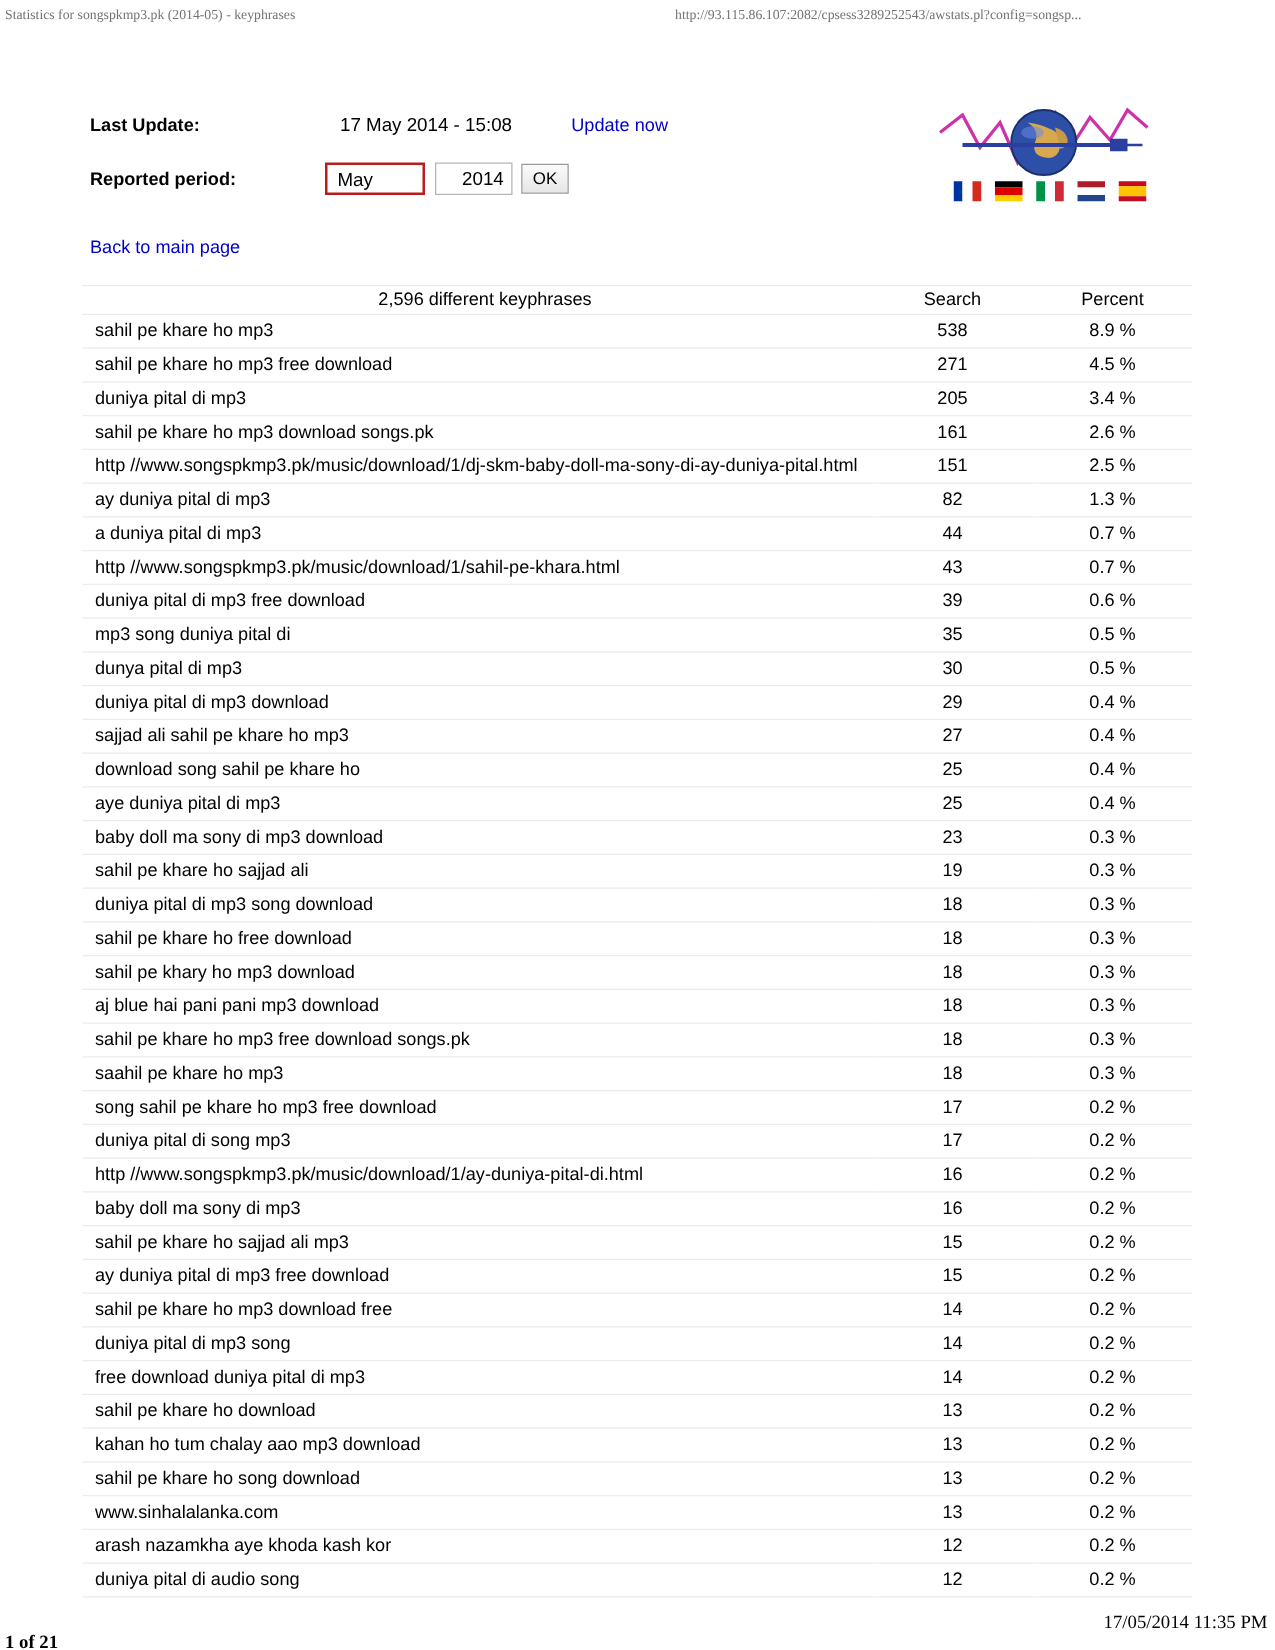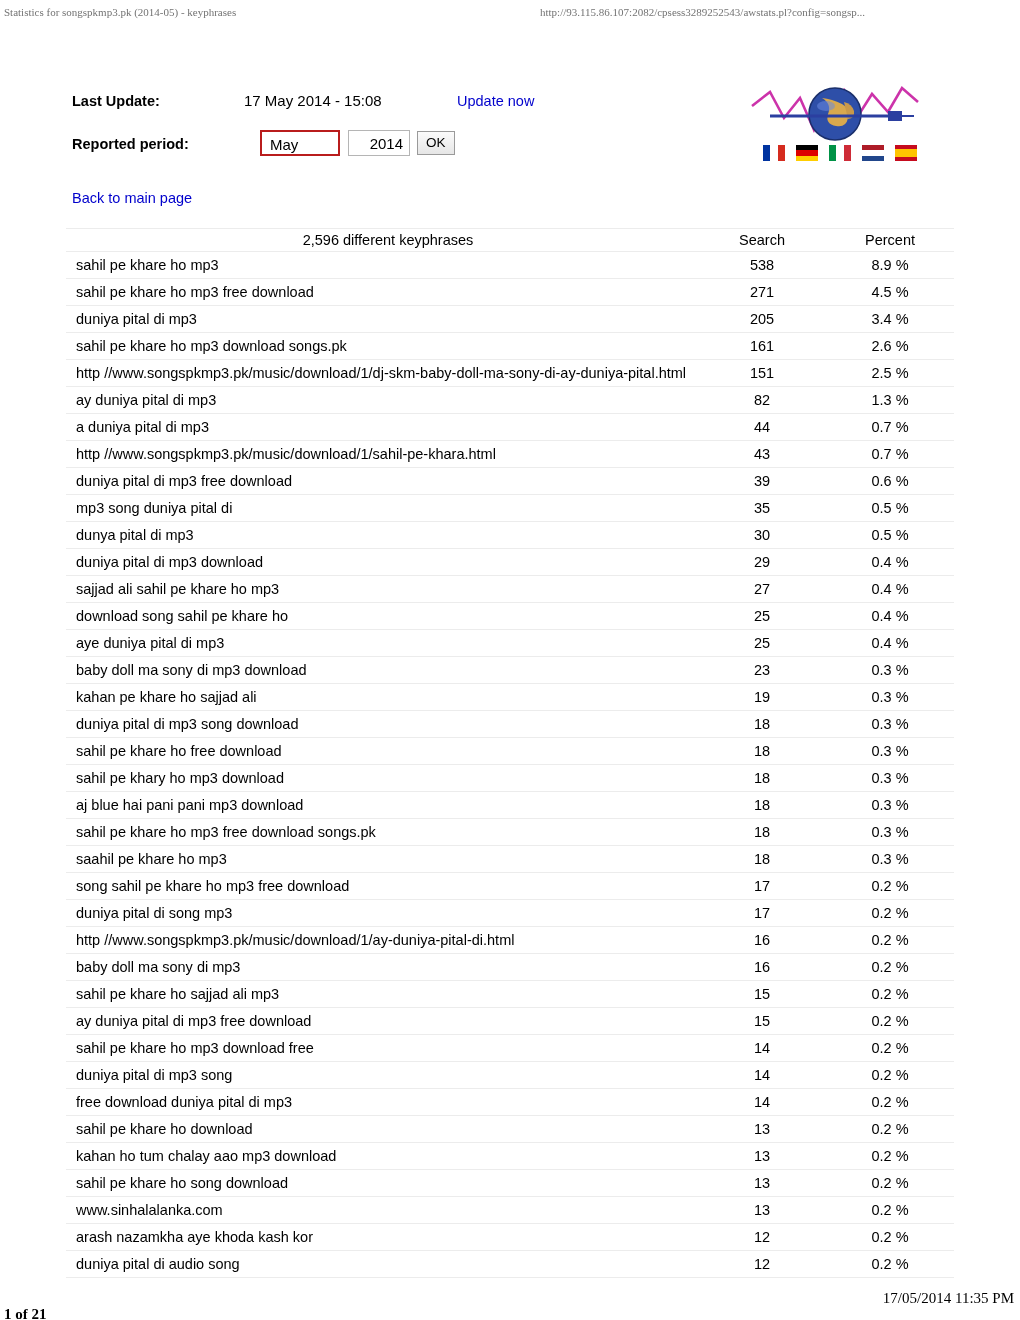--- a/index.html
+++ b/index.html
@@ -86,21 +86,21 @@
     position: absolute;
     left: 0;
     top: 0;
     font-size: 14.5px;
     font-weight: bold;
     color: #000;
     line-height: 22px;
   }
   .meta-value {
     position: absolute;
-    left: 172px;
+    left: 200px;
     top: 0;
     font-size: 15px;
     color: #000;
     line-height: 22px;
   }
   .meta-link {
     position: absolute;
     left: 385px;
     top: 0;
     font-size: 14.5px;
@@ -149,21 +149,21 @@
     left: 345px;
     top: -2px;
     min-width: 38px;
     height: 24px;
     border: 1px solid #9a9a9a;
     background: linear-gradient(#fbfbfb, #e6e6e6);
     font-family: "Liberation Sans", sans-serif;
     font-size: 13.5px;
     color: #000;
     line-height: 22px;
-    text-align: left;
+    text-align: center;
     padding: 0 8px;
     box-sizing: border-box;
     cursor: pointer;
   }
 
   .back-link {
     position: absolute;
     left: 72px;
     top: 150px;
     font-size: 14.5px;
@@ -423,21 +423,21 @@
             <td class="d-key">aye duniya pital di mp3</td>
             <td class="d-num">25</td>
             <td class="d-num">0.4 %</td>
           </tr>
           <tr>
             <td class="d-key">baby doll ma sony di mp3 download</td>
             <td class="d-num">23</td>
             <td class="d-num">0.3 %</td>
           </tr>
           <tr>
-            <td class="d-key">kahan pe khare ho sajjad ali</td>
+            <td class="d-key">sahil pe khare ho sajjad ali</td>
             <td class="d-num">19</td>
             <td class="d-num">0.3 %</td>
           </tr>
           <tr>
             <td class="d-key">duniya pital di mp3 song download</td>
             <td class="d-num">18</td>
             <td class="d-num">0.3 %</td>
           </tr>
           <tr>
             <td class="d-key">sahil pe khare ho free download</td>

